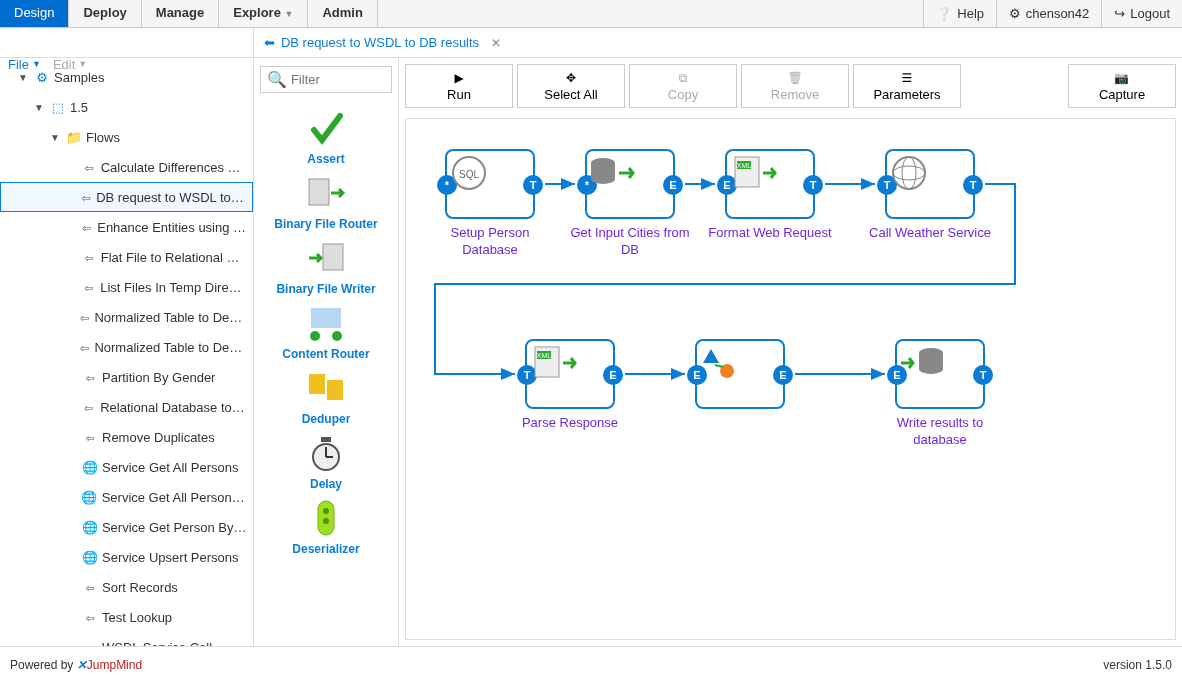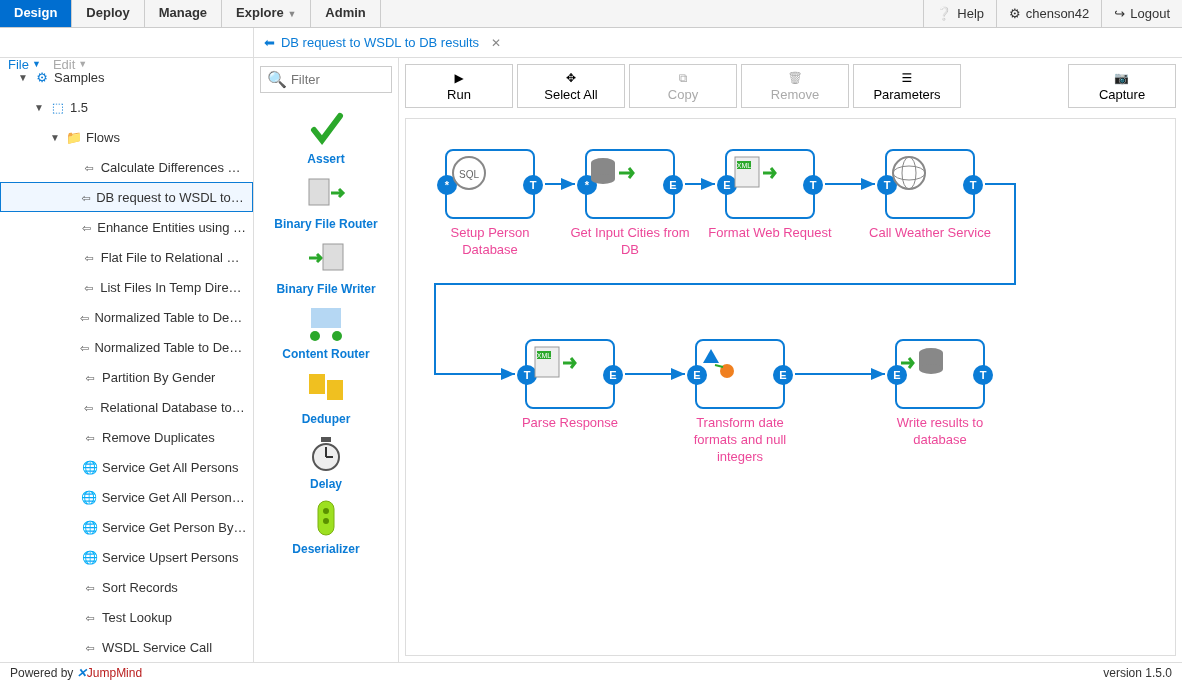--- a/index.html
+++ b/index.html
@@ -1,21 +1,21 @@
 <!DOCTYPE html>
 <html><head>
 <meta charset="utf-8">
 <style>
 * { margin: 0; padding: 0; box-sizing: border-box; font-family: Arial, Helvetica, sans-serif; }
 body { width: 1182px; height: 682px; display: flex; flex-direction: column; background: #fff; overflow: hidden; }
 
 
 .topnav { display: flex; height: 28px; border-bottom: 1px solid #ccc; background: #f5f5f5; }
 .topnav .tab { padding: 5px 14px; font-size: 13px; border-right: 1px solid #ccc; color: #333; cursor: pointer; font-weight: bold; }
-.topnav .tab.active { background: #006ed0; color: #fff; font-weight: bold; }
+.topnav .tab.active { background: #006ed0; color: #fff; font-weight: normal; }
 .topnav .spacer { flex: 1; }
 .topnav .rbtn { padding: 5px 12px; font-size: 13px; border-left: 1px solid #ccc; color: #333; cursor: pointer; display: flex; align-items: center; gap: 5px; }
 
 
 .subbar { display: flex; height: 30px; border-bottom: 1px solid #ddd; }
 .subbar-left { width: 254px; display: flex; padding: 4px 8px; gap: 12px; border-right: 1px solid #ddd; }
 .subbar-left .btn { font-size: 13px; color: #0b7cd6; cursor: pointer; display: flex; align-items: center; gap: 3px; margin-top: 32px; }
 .subbar-left .btn.disabled { color: #aaa; }
 .subbar-right { flex: 1; display: flex; align-items: center; padding: 0 10px; }
 .subbar-right .tab-title { color: #0b7cd6; font-size: 13px; display: flex; align-items: center; gap: 6px; }
@@ -47,27 +47,27 @@
 .canvas-wrap { flex: 1; display: flex; flex-direction: column; }
 .toolbar2 { display: flex; padding: 6px; gap: 4px; }
 .tbtn { min-width: 108px; height: 44px; border: 1px solid #ccc; background: #fff; display: flex; flex-direction: column; align-items: center; justify-content: center; font-size: 13px; cursor: pointer; }
 .tbtn.disabled { color: #aaa; }
 .tbtn .ticon { font-size: 12px; margin-bottom: 2px; }
 .toolbar2 .spacer { flex: 1; }
 .canvas { flex: 1; margin: 4px 6px 6px 6px; border: 1px solid #ddd; position: relative; overflow: auto; }
 .canvas svg { position: absolute; top: 0; left: 0; width: 100%; height: 100%; }
 .node { position: absolute; display: flex; flex-direction: column; align-items: center; width: 128px; }
 .node-box { width: 90px; height: 70px; border: 2px solid #0b7cd6; border-radius: 8px; background: #fff; display: flex; align-items: center; justify-content: center; position: relative; }
-.node-label { font-size: 13px; color: #ec4899; text-align: center; margin-top: 6px; line-height: 1.3; }
+.node-label { font-size: 13px; color: #6d28d9; text-align: center; margin-top: 6px; line-height: 1.3; }
 .port { position: absolute; width: 20px; height: 20px; border-radius: 50%; background: #0b7cd6; color: #fff; font-size: 11px; font-weight: bold; display: flex; align-items: center; justify-content: center; }
 .port.left { left: -10px; top: 24px; }
 .port.right { right: -10px; top: 24px; }
 
 
-.footer { height: 20px; border-top: 1px solid #ddd; display: flex; align-items: center; padding: 0 10px; font-size: 12px; color: #333; }
+.footer { height: 36px; border-top: 1px solid #ddd; display: flex; align-items: center; padding: 0 10px; font-size: 12px; color: #333; }
 .footer .spacer { flex: 1; }
 
 
 .sidebar::-webkit-scrollbar, .palette::-webkit-scrollbar { width: 10px; }
 .sidebar::-webkit-scrollbar-thumb, .palette::-webkit-scrollbar-thumb { background: #ccc; border-radius: 5px; }
 </style>
 </head>
 <body>
 
 <div class="topnav">
@@ -414,21 +414,20 @@
     <span class="port left">E</span>
     <span>
                 <svg width="44" height="44">
                   <polygon points="14,8 22,22 6,22" fill="#0b7cd6"></polygon>
                   <circle cx="30" cy="30" r="7" fill="#f08020"></circle>
                   <path d="M18 24 L26 26" stroke="#2ba82b" stroke-width="2" marker-end="url(#a)"></path>
                 </svg>
               </span>
     <span class="port right">E</span>
   </div>
-            <div class="node-label">Transform date formats and null integers</div>
           </div>
           <div class="node" style="left: 470px; top: 220px;">
             <div class="node-box">
     <span class="port left">E</span>
     <span>
                 <svg width="50" height="44">
                   <path d="M4 22 L16 22 M12 17 L16 22 L12 27" stroke="#2ba82b" stroke-width="3" fill="none"></path>
                   <ellipse cx="34" cy="12" rx="12" ry="5" fill="#888"></ellipse>
                   <rect x="22" y="12" width="24" height="16" fill="#888"></rect>
                   <ellipse cx="34" cy="28" rx="12" ry="5" fill="#888"></ellipse>

